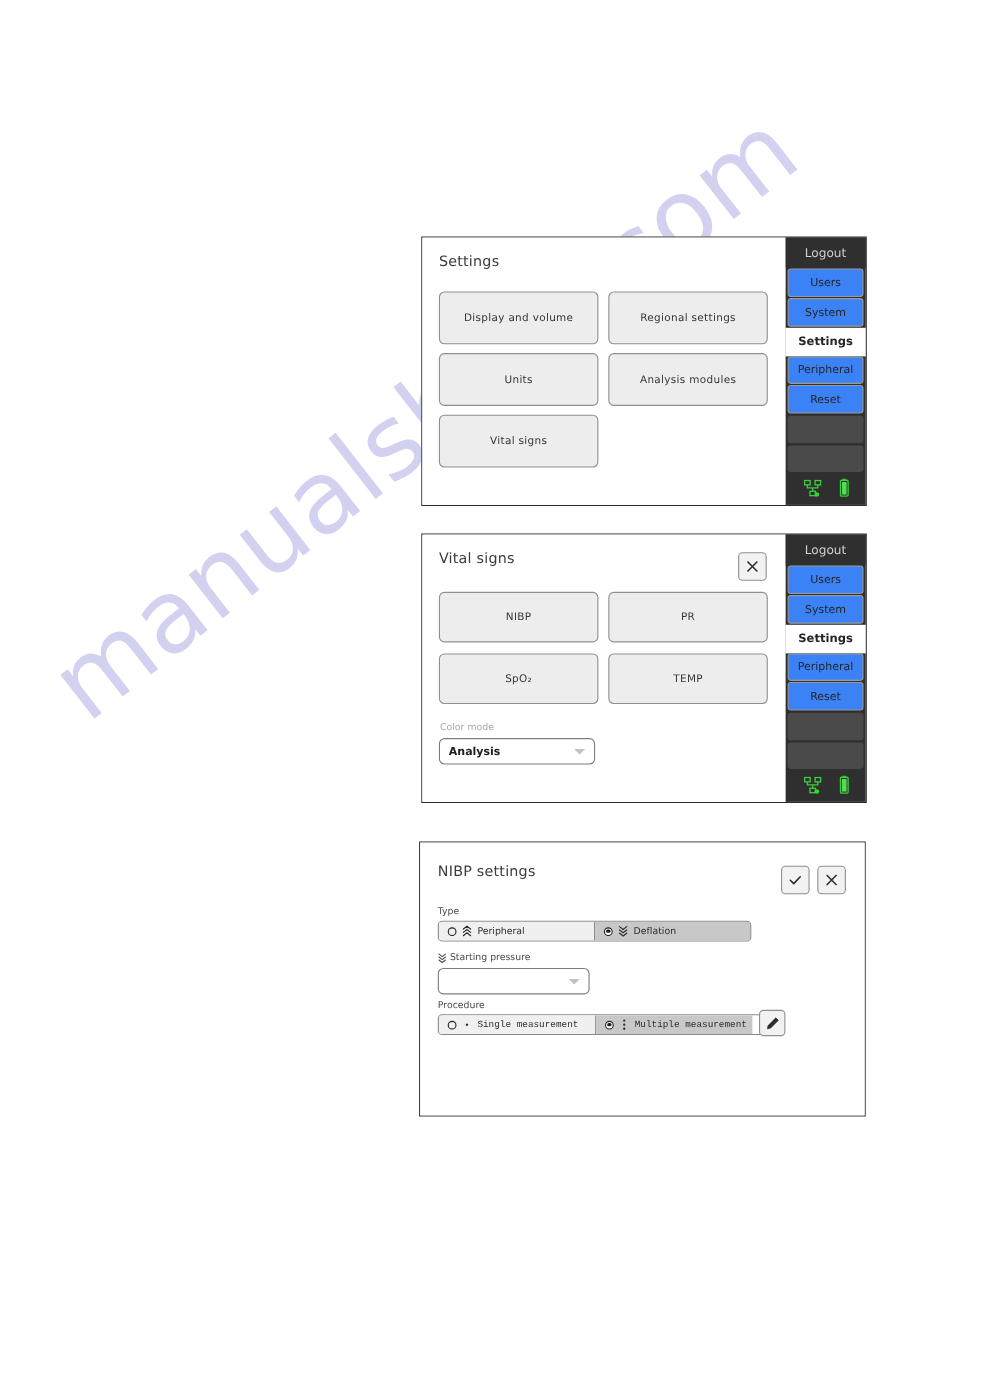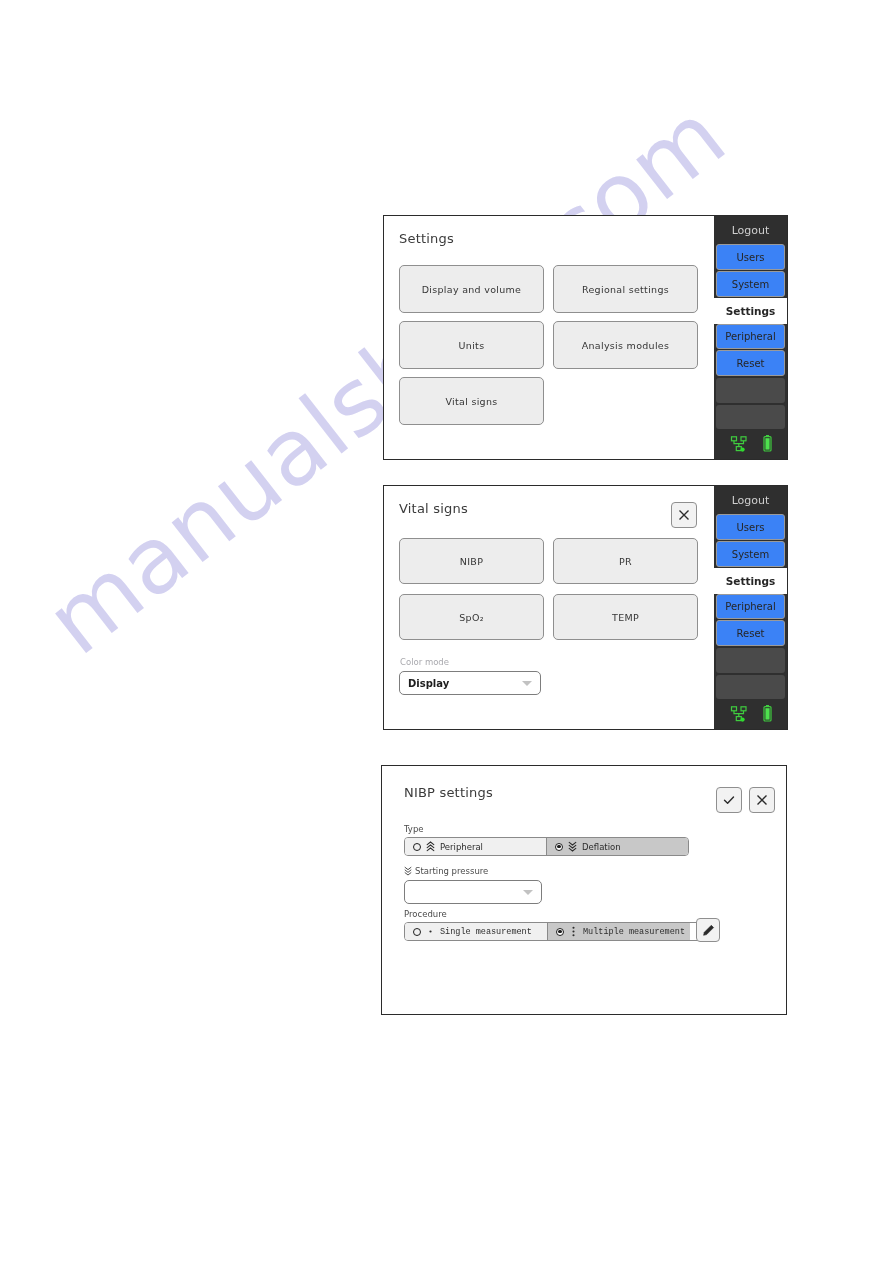--- a/index.html
+++ b/index.html
@@ -294,21 +294,21 @@
       <div class="gbtn" style="left:15px; top:108px; width:145px; height:46px;">
         <span>SpO₂</span>
       </div>
       <div class="gbtn" style="left:169px; top:108px; width:145px; height:46px;">
         <span>TEMP</span>
       </div>
 
       <div class="flabel muted" style="left:16px; top:171px;">Color mode</div>
 
       <div class="dropdown" style="left:15px; top:185px; width:142px; height:24px;">
-        <span class="dd-value">Display</span>
+        <span class="dd-value">Analysis</span>
         <span class="dd-caret"></span>
       </div>
 
     </div>
 
     <div class="sidebar">
       <div class="sb-logout">
         <span>Logout</span>
       </div>
       <div class="sb-btn">
@@ -344,21 +344,21 @@
           <svg width="9" height="17" viewBox="0 0 9 17">
             <rect x="3" y="0" width="3" height="1.6" fill="#3fcc3f"></rect>
             <rect x="1" y="1.6" width="7" height="14.4" rx="1" fill="none" stroke="#3fcc3f" stroke-width="1.2"></rect>
             <rect x="2.4" y="3.2" width="4.2" height="11.4" fill="#4ee04e"></rect>
           </svg>
         </span>
       </div>
     </div>
   </div>
 
-  <div class="device" style="left:381px; top:765px; width:406px; height:250px;padding-left:6px;">
+  <div class="device" style="left:381px; top:765px; width:406px; height:250px;">
     <div class="content">
 
       <div class="panel-title" style="left:16px; top:19px;">NIBP settings</div>
 
       <div class="sqbtn" style="left:328px; top:21px;">
         <span>
           <svg width="14" height="14" viewBox="0 0 14 14">
             <path d="M2.5 7.2 L5.6 10.3 L11.5 4" stroke="#2b2b2b" stroke-width="1.4" fill="none" stroke-linecap="round" stroke-linejoin="round"></path>
           </svg>
         </span>

